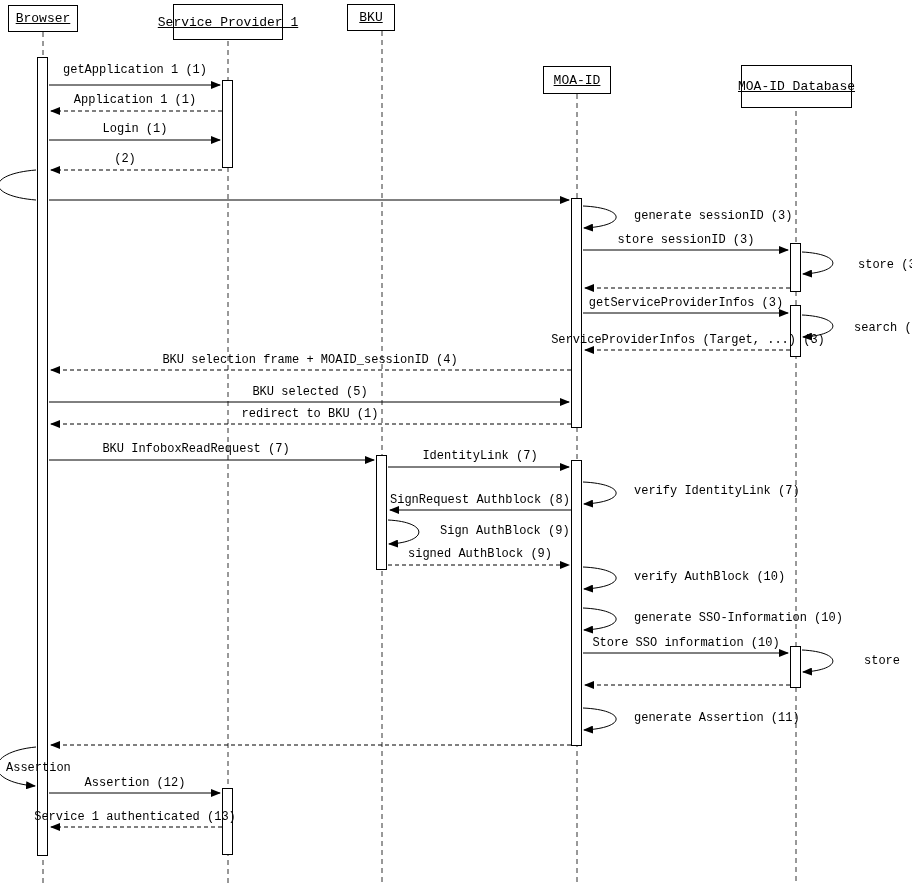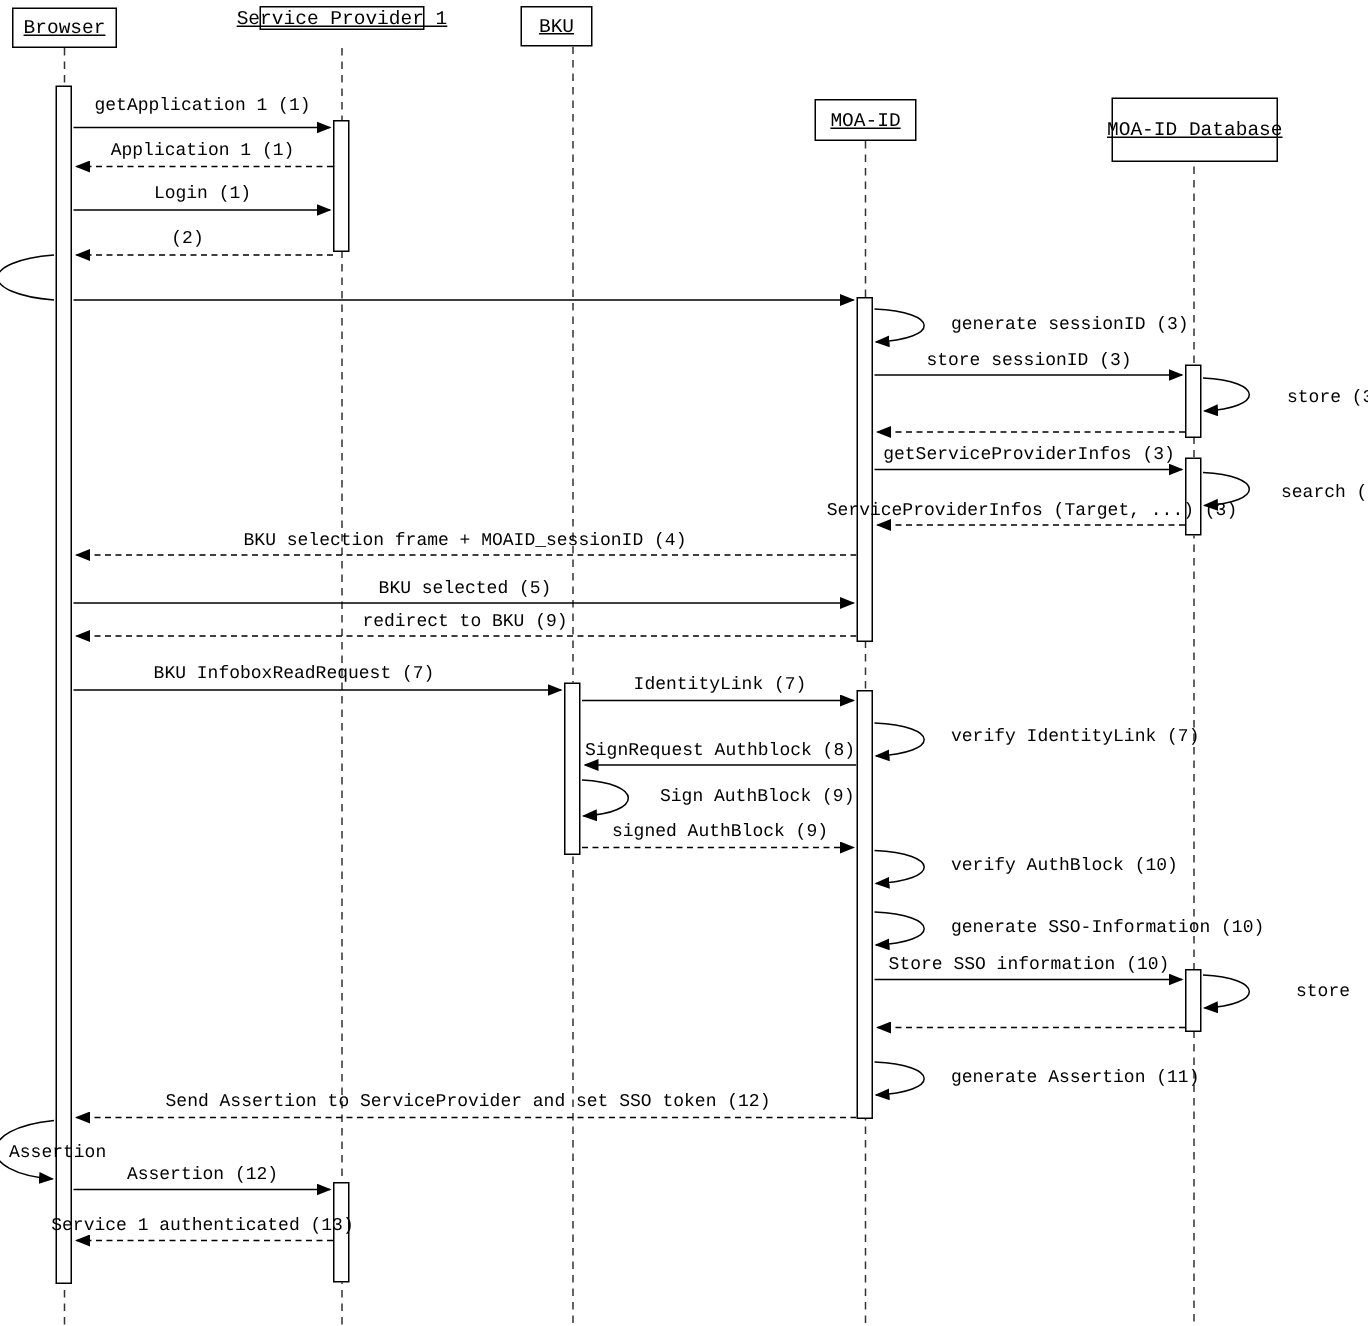--- a/index.html
+++ b/index.html
@@ -90,21 +90,21 @@
   <div class="act" style="left:790px;top:243px;height:49px"></div>
   <div class="act" style="left:790px;top:305px;height:52px"></div>
   <div class="act" style="left:376px;top:455px;height:115px"></div>
   <div class="act" style="left:571px;top:460px;height:286px"></div>
   <div class="act" style="left:790px;top:646px;height:42px"></div>
   <div class="act" style="left:222px;top:788px;height:67px"></div>
 
   <div class="actor" style="left:8px;top:5px;width:70px;height:27px">
     <span>Browser</span>
   </div>
-  <div class="actor" style="left:173px;top:4px;width:110px;height:16px">
+  <div class="actor" style="left:173px;top:4px;width:110px;height:36px">
     <span>Service Provider 1</span>
   </div>
   <div class="actor" style="left:347px;top:4px;width:48px;height:27px">
     <span>BKU</span>
   </div>
   <div class="actor" style="left:543px;top:66px;width:68px;height:28px">
     <span>MOA-ID</span>
   </div>
   <div class="actor" style="left:741px;top:65px;width:111px;height:43px">
     <span>MOA-ID Database</span>
@@ -115,30 +115,29 @@
   <div class="lbl c" style="left:135px;top:122px">Login (1)</div>
   <div class="lbl c" style="left:125px;top:152px">(2)</div>
   <div class="lbl" style="left:634px;top:209px">generate sessionID (3)</div>
   <div class="lbl c" style="left:686px;top:233px">store sessionID (3)</div>
   <div class="lbl" style="left:858px;top:258px">store (3)</div>
   <div class="lbl c" style="left:686px;top:296px">getServiceProviderInfos (3)</div>
   <div class="lbl" style="left:854px;top:321px">search (3)</div>
   <div class="lbl c" style="left:688px;top:333px">ServiceProviderInfos (Target, ...) (3)</div>
   <div class="lbl c" style="left:310px;top:353px">BKU selection frame + MOAID_sessionID (4)</div>
   <div class="lbl c" style="left:310px;top:385px">BKU selected (5)</div>
-  <div class="lbl c" style="left:310px;top:407px">redirect to BKU (9)</div>
+  <div class="lbl c" style="left:310px;top:407px">redirect to BKU (1)</div>
   <div class="lbl c" style="left:196px;top:442px">BKU InfoboxReadRequest (7)</div>
   <div class="lbl c" style="left:480px;top:449px">IdentityLink (7)</div>
   <div class="lbl" style="left:634px;top:484px">verify IdentityLink (7)</div>
   <div class="lbl c" style="left:480px;top:493px">SignRequest Authblock (8)</div>
   <div class="lbl" style="left:440px;top:524px">Sign AuthBlock (9)</div>
   <div class="lbl c" style="left:480px;top:547px">signed AuthBlock (9)</div>
   <div class="lbl" style="left:634px;top:570px">verify AuthBlock (10)</div>
   <div class="lbl" style="left:634px;top:611px">generate SSO-Information (10)</div>
   <div class="lbl c" style="left:686px;top:636px">Store SSO information (10)</div>
   <div class="lbl" style="left:864px;top:654px">store</div>
   <div class="lbl" style="left:634px;top:711px">generate Assertion (11)</div>
-  <div class="lbl c" style="left:312px;top:727px">Send Assertion to ServiceProvider and set SSO token (12)</div>
   <div class="lbl" style="left:6px;top:761px">Assertion</div>
   <div class="lbl c" style="left:135px;top:776px">Assertion (12)</div>
   <div class="lbl c" style="left:135px;top:810px">Service 1 authenticated (13)</div>
 
 </div>
 
 </body></html>

